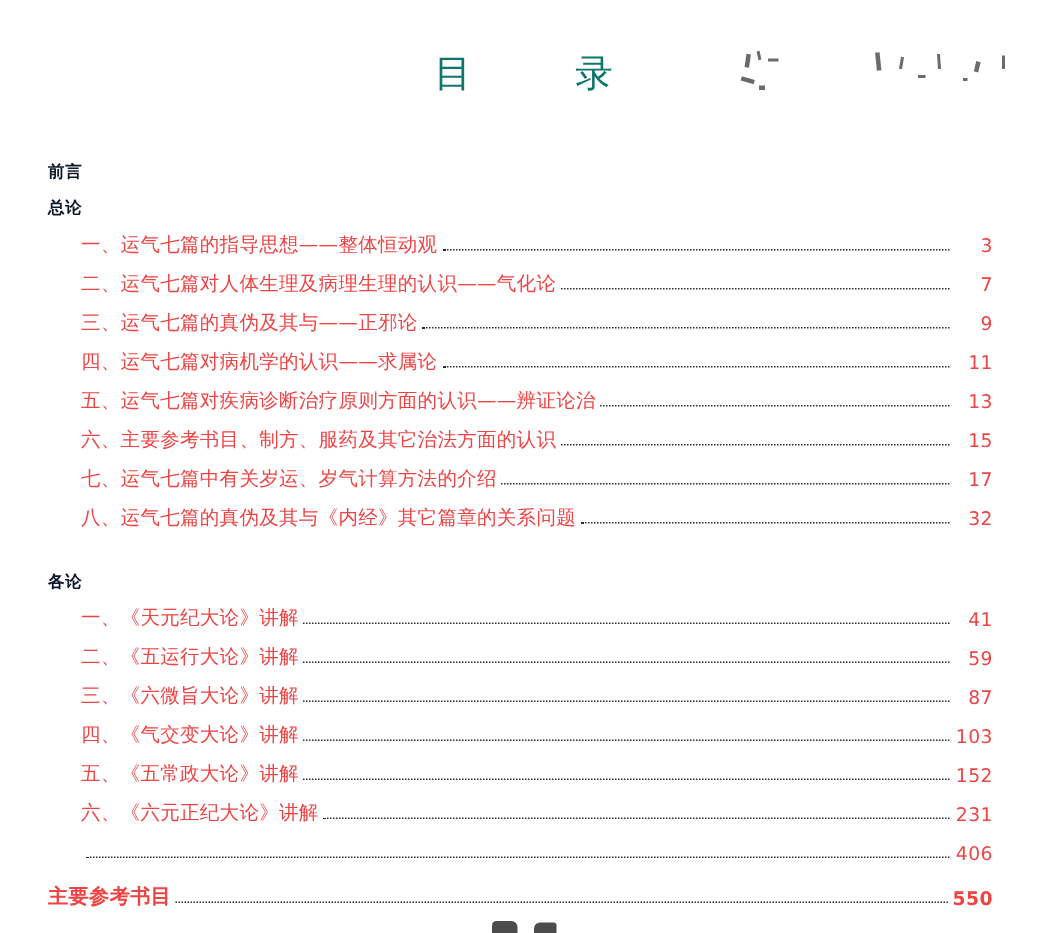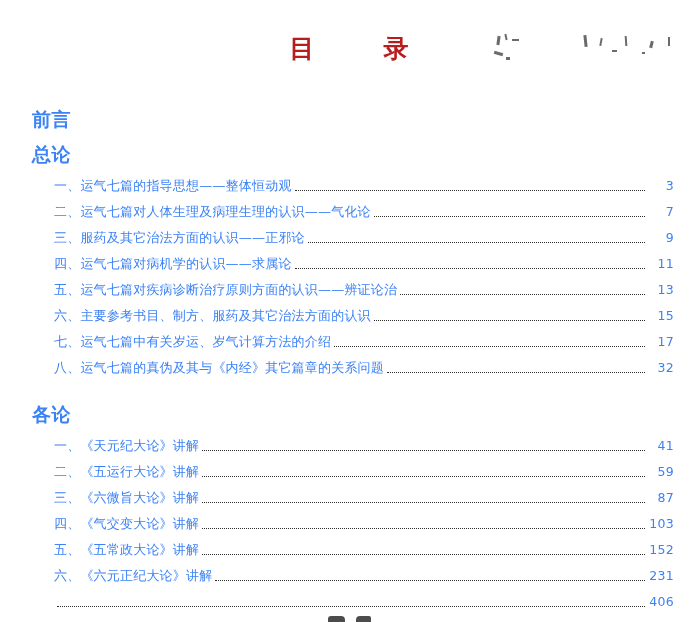--- a/index.html
+++ b/index.html
@@ -37,51 +37,51 @@
   .sp7 { left: 600px; top: 6px;  width: 2px;  height: 8px;  transform: rotate(10deg); }
   .sp8 { left: 625px; top: 4px;  width: 2px;  height: 10px; transform: rotate(-4deg); }
   .sp9 { left: 650px; top: 9px;  width: 3px;  height: 7px;  transform: rotate(14deg); }
   .sp10{ left: 668px; top: 5px;  width: 2px;  height: 9px;  }
   .sp11{ left: 612px; top: 18px; width: 5px;  height: 2px;  }
   .sp12{ left: 642px; top: 20px; width: 3px;  height: 2px;  }
 
   .title {
     text-align: center;
     font-family: "DejaVu Sans", sans-serif;
-    font-weight: bold;
+    font-weight: normal;
     font-size: 25px;
     letter-spacing: 22px;
     padding-left: 22px;
     margin-top: 32px;
-    color: #b91c1c;
+    color: #0f766e;
   }
 
   .toc {
     margin-top: 42px;
     padding-left: 32px;
     padding-right: 24px;
   }
 
   .section-head {
     font-weight: bold;
-    font-size: 19px;
+    font-size: 11px;
     margin: 0 0 9px 0;
     letter-spacing: 0.5px;
-    color: #3b82f6;
+    color: #0f172a;
   }
   .section-head.spaced { margin-top: 26px; }
 
   .entry {
     display: flex;
-    align-items: flex-end;
+    align-items: center;
     font-size: 13px;
     line-height: 17px;
-    margin: 0 0 9px 0;
+    margin: 0 12px 9px 0;
     padding-left: 22px;
-    color: #3b82f6;
+    color: #ef4444;
     white-space: nowrap;
   }
   .entry .etext {
     flex: 0 0 auto;
     letter-spacing: 0.2px;
   }
   .entry .dots {
     flex: 1 1 auto;
     overflow: hidden;
     margin: 0 3px 3px 3px;
@@ -164,21 +164,21 @@
       <span class="etext">一、运气七篇的指导思想——整体恒动观</span>
       <span class="dots"></span>
       <span class="pnum">3</span>
     </div>
     <div class="entry">
       <span class="etext">二、运气七篇对人体生理及病理生理的认识——气化论</span>
       <span class="dots"></span>
       <span class="pnum">7</span>
     </div>
     <div class="entry">
-      <span class="etext">三、服药及其它治法方面的认识——正邪论</span>
+      <span class="etext">三、运气七篇的真伪及其与——正邪论</span>
       <span class="dots"></span>
       <span class="pnum">9</span>
     </div>
     <div class="entry">
       <span class="etext">四、运气七篇对病机学的认识——求属论</span>
       <span class="dots"></span>
       <span class="pnum">11</span>
     </div>
     <div class="entry">
       <span class="etext">五、运气七篇对疾病诊断治疗原则方面的认识——辨证论治</span>

